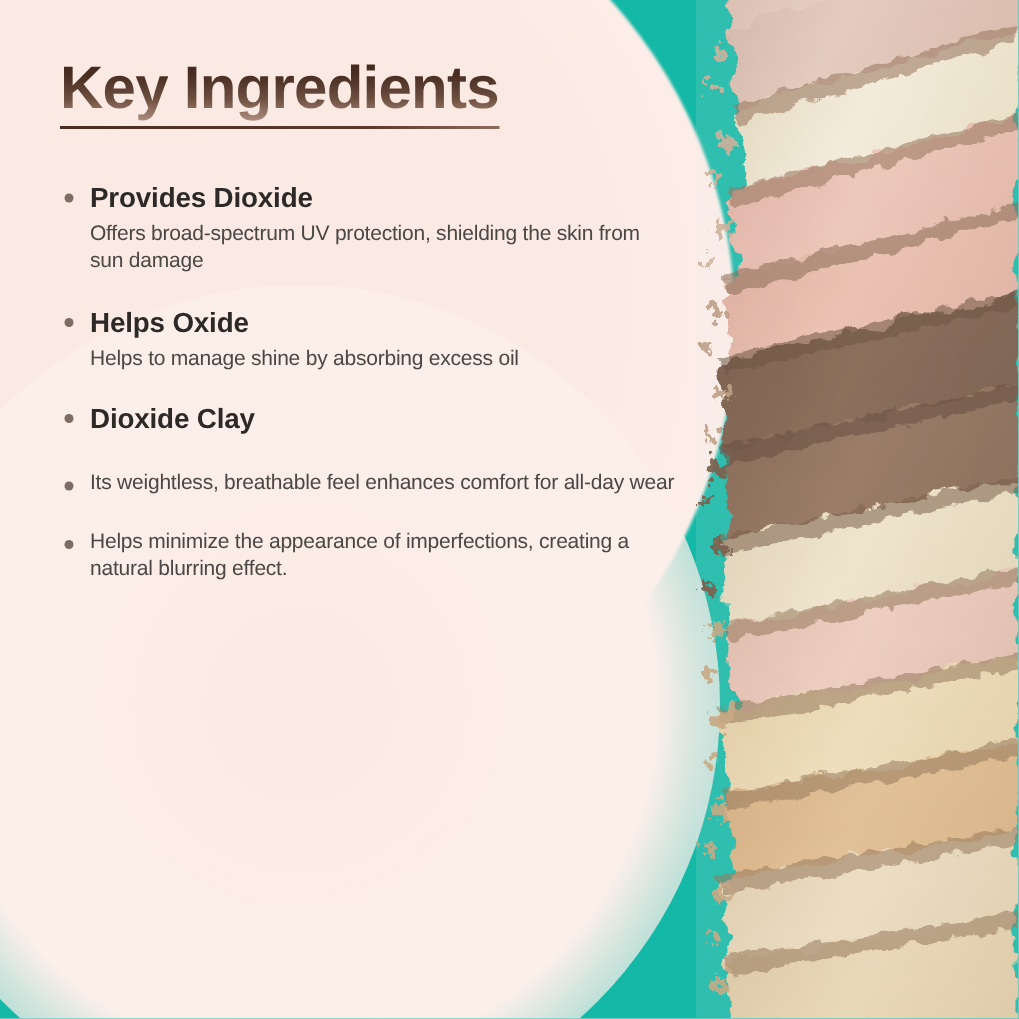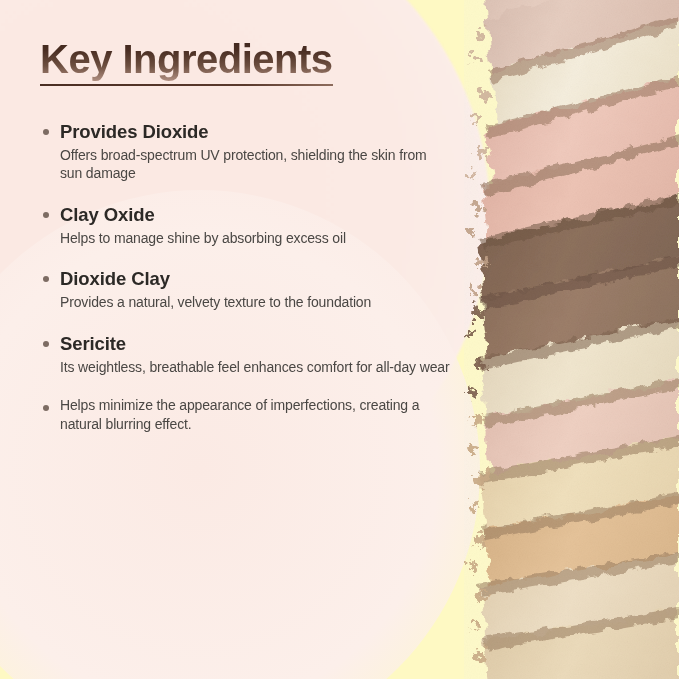--- a/index.html
+++ b/index.html
@@ -8,21 +8,21 @@
     font-family: "Liberation Sans", "DejaVu Sans", sans-serif;
     background: #fdf2ee;
     overflow: hidden;
     position: relative;
   }
 
   #infographic {
     position: relative;
     width: 679px;
     height: 679px;
-    background: #fef9c3;
+    background: #14b8a6;
     overflow: hidden;
   }
 
   
   .bg-circle {
     position: absolute;
     left: -150px;
     top: -105px;
     width: 640px;
     height: 640px;
@@ -294,33 +294,31 @@
     <ul class="ing-list">
 
       <li class="ing-item">
         <span class="bullet"></span>
         <div class="ing-name">Provides Dioxide</div>
         <div class="ing-desc">Offers broad-spectrum UV protection, shielding the skin from sun damage</div>
       </li>
 
       <li class="ing-item">
         <span class="bullet"></span>
-        <div class="ing-name">Clay Oxide</div>
+        <div class="ing-name">Helps Oxide</div>
         <div class="ing-desc">Helps to manage shine by absorbing excess oil</div>
       </li>
 
       <li class="ing-item">
         <span class="bullet"></span>
         <div class="ing-name">Dioxide Clay</div>
-        <div class="ing-desc">Provides a natural, velvety texture to the foundation</div>
-      </li>
-
-      <li class="ing-item">
-        <span class="bullet"></span>
-        <div class="ing-name">Sericite</div>
+      </li>
+
+      <li class="ing-item">
+        <span class="bullet"></span>
         <div class="ing-desc">Its weightless, breathable feel enhances comfort for all-day wear</div>
       </li>
 
       <li class="ing-item">
         <span class="bullet"></span>
         <div class="ing-desc">Helps minimize the appearance of imperfections, creating a natural blurring effect.</div>
       </li>
 
     </ul>
   </div>

